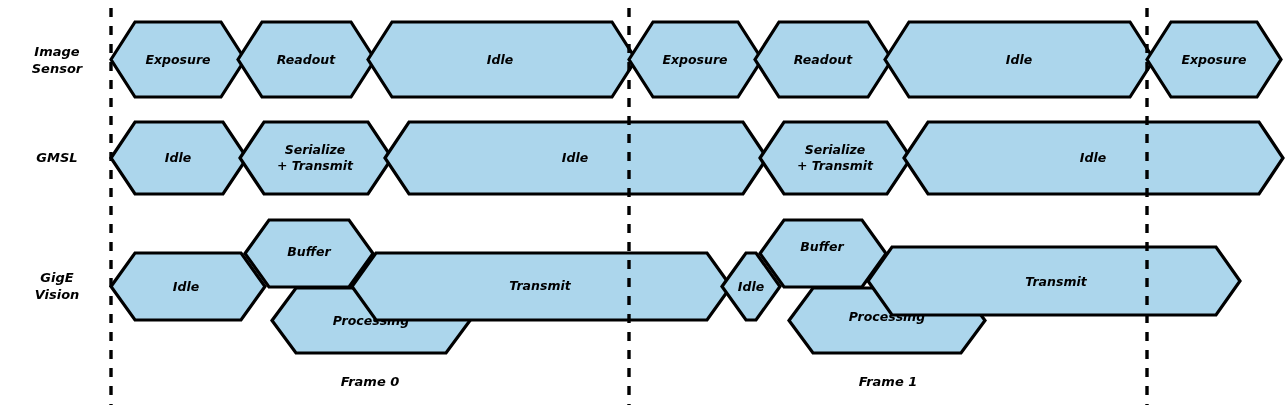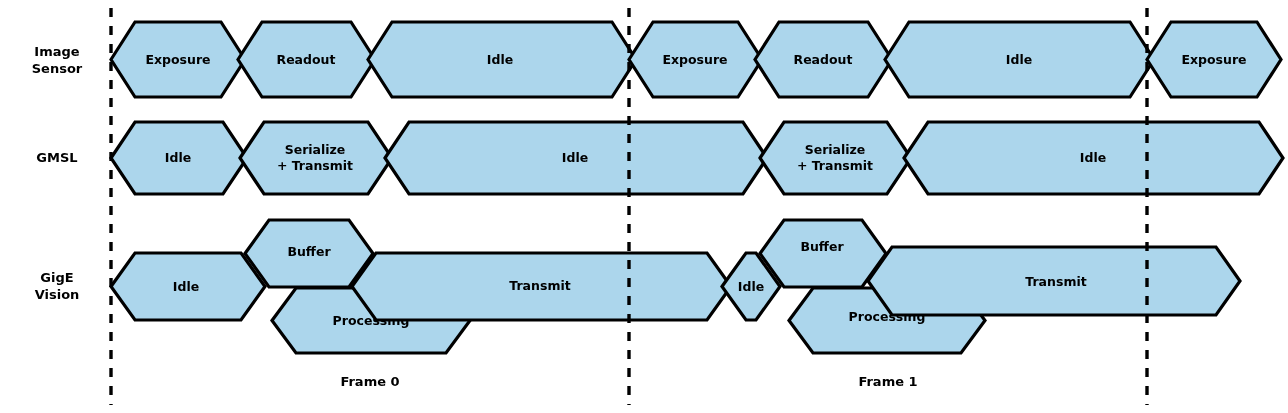--- a/index.html
+++ b/index.html
@@ -11,20 +11,21 @@
     width: 1288px;
     height: 413px;
     font-family: "DejaVu Sans", sans-serif;
     overflow: hidden;
   }
   #diagram-root {
     position: relative;
     width: 1288px;
     height: 330px;
     background: #ffffff;
+    font-style: italic;
   }
   svg#timing-svg {
     display: block;
     width: 1288px;
     height: 413px;
   }
   .lane-label {
     font-family: "DejaVu Sans", sans-serif;
     font-size: 13px;
     font-weight: bold;

